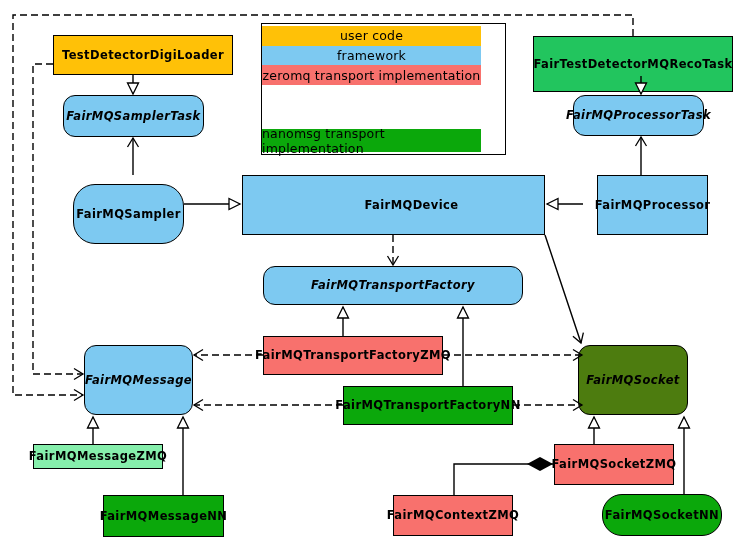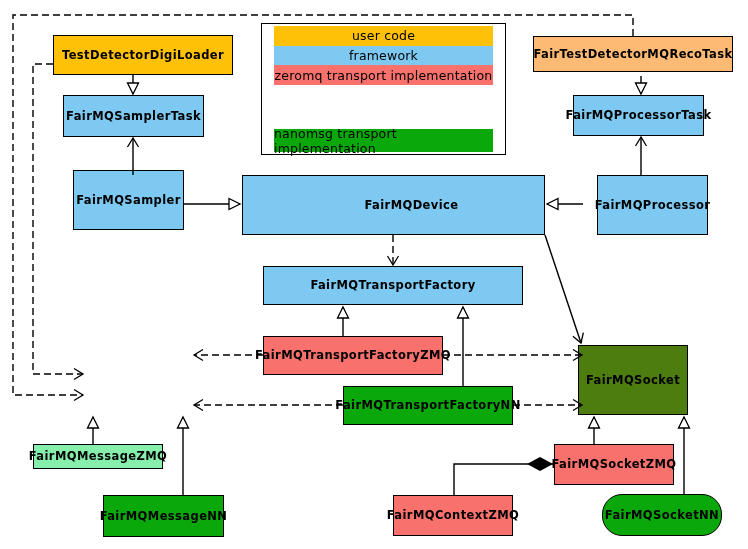--- a/index.html
+++ b/index.html
@@ -15,29 +15,28 @@
     box-sizing:border-box;
     border:1.6px solid #000;
     display:flex;align-items:center;justify-content:center;
     text-align:center;
     font-size:11.5px;
     font-weight:bold;
     color:#000;
     letter-spacing:.4px;
     line-height:1.1;
   }
-  .node.abstract{}
+  .node.abstract{font-style:italic;border-radius:12px;}
   #legend-box{
     position:absolute;
     box-sizing:border-box;
     left:261px;top:23px;width:245px;height:132px;
     background:#fff;
     border:1.8px solid #000;
     display:flex;flex-direction:column;justify-content:space-evenly;
-    align-items:center;
     padding:2px 0;
   }
   .legend-row{
     width:219px;height:23px;
     display:flex;align-items:center;justify-content:center;
     font-size:12.5px;
     color:#000;
     letter-spacing:.2px;
   }
   #edges{
@@ -54,38 +53,39 @@
 
   <div id="legend-box">
     <div class="legend-row" style="background-color: rgb(255, 193, 7);">user code</div>
     <div class="legend-row" style="background-color: rgb(125, 201, 241);">framework</div>
     <div class="legend-row" style="background-color: rgb(248, 113, 109);">zeromq transport implementation</div>
     <div class="legend-row" style="background-color: rgb(11, 168, 11); margin-top: 44px;">nanomsg transport implementation</div>
   </div>
 
   <div class="node" style="left: 53px; top: 35px; width: 180px; height: 40px; background-color: rgb(255, 193, 7);">TestDetectorDigiLoader</div>
 
-  <div class="node" style="left: 533px; top: 36px; width: 200px; height: 36px; background-color: #fdba74;">FairTestDetectorMQRecoTask</div>
+  <div class="node" style="left: 533px; top: 36px; width: 200px; height: 56px; background-color: #22c55e;">FairTestDetectorMQRecoTask</div>
 
   <div class="node abstract" style="left: 63px; top: 95px; width: 141px; height: 42px; background-color: rgb(125, 201, 241);">FairMQSamplerTask</div>
 
   <div class="node abstract" style="left: 573px; top: 95px; width: 131px; height: 41px; background-color: rgb(125, 201, 241);">FairMQProcessorTask</div>
 
-  <div class="node" style="left: 73px; top: 170px; width: 111px; height: 60px; background-color: rgb(125, 201, 241);">FairMQSampler</div>
+  <div class="node" style="left: 73px; top: 184px; width: 111px; height: 60px; background-color: rgb(125, 201, 241); border-radius: 22px;">FairMQSampler</div>
 
   <div class="node" style="left: 242px; top: 175px; width: 303px; height: 60px; background-color: rgb(125, 201, 241); padding-left: 36px;">FairMQDevice</div>
 
   <div class="node" style="left: 597px; top: 175px; width: 111px; height: 60px; background-color: rgb(125, 201, 241);">FairMQProcessor</div>
 
   <div class="node abstract" style="left: 263px; top: 266px; width: 260px; height: 39px; background-color: rgb(125, 201, 241);">FairMQTransportFactory</div>
 
   <div class="node" style="left: 263px; top: 336px; width: 180px; height: 39px; background-color: rgb(248, 113, 109);">FairMQTransportFactoryZMQ</div>
 
   <div class="node" style="left: 343px; top: 386px; width: 170px; height: 39px; background-color: rgb(11, 168, 11);">FairMQTransportFactoryNN</div>
 
+  <div class="node abstract" style="left: 84px; top: 345px; width: 109px; height: 70px; background-color: rgb(125, 201, 241);">FairMQMessage</div>
 
   <div class="node abstract" style="left: 578px; top: 345px; width: 110px; height: 70px; background-color: #4d7c0f;">FairMQSocket</div>
 
   <div class="node" style="left: 33px; top: 444px; width: 130px; height: 25px; background-color: #86efac;">FairMQMessageZMQ</div>
 
   <div class="node" style="left: 103px; top: 495px; width: 121px; height: 42px; background-color: rgb(11, 168, 11);">FairMQMessageNN</div>
 
   <div class="node" style="left: 393px; top: 495px; width: 120px; height: 41px; background-color: rgb(248, 113, 109);">FairMQContextZMQ</div>
 
   <div class="node" style="left: 554px; top: 444px; width: 120px; height: 41px; background-color: rgb(248, 113, 109);">FairMQSocketZMQ</div>

